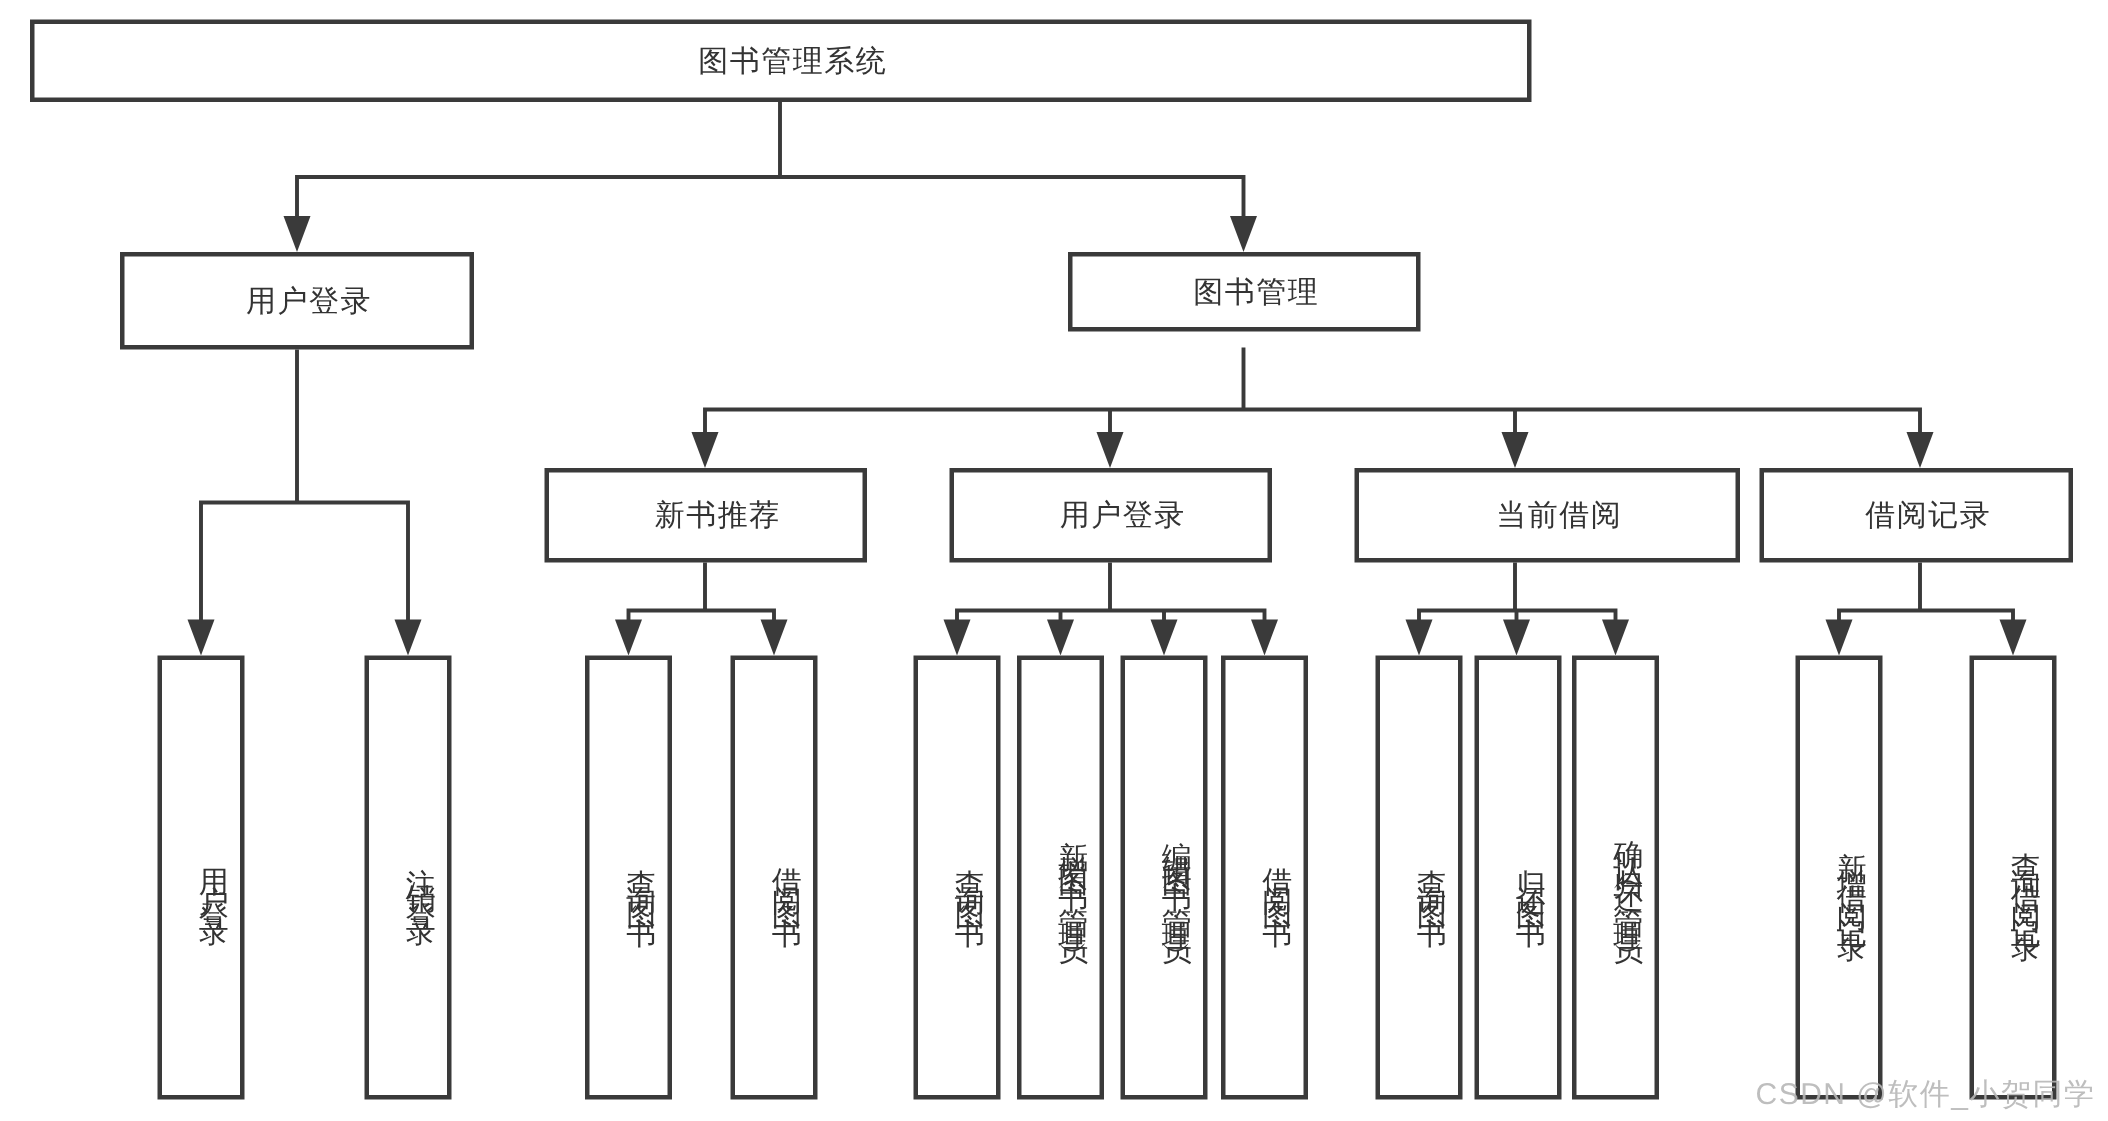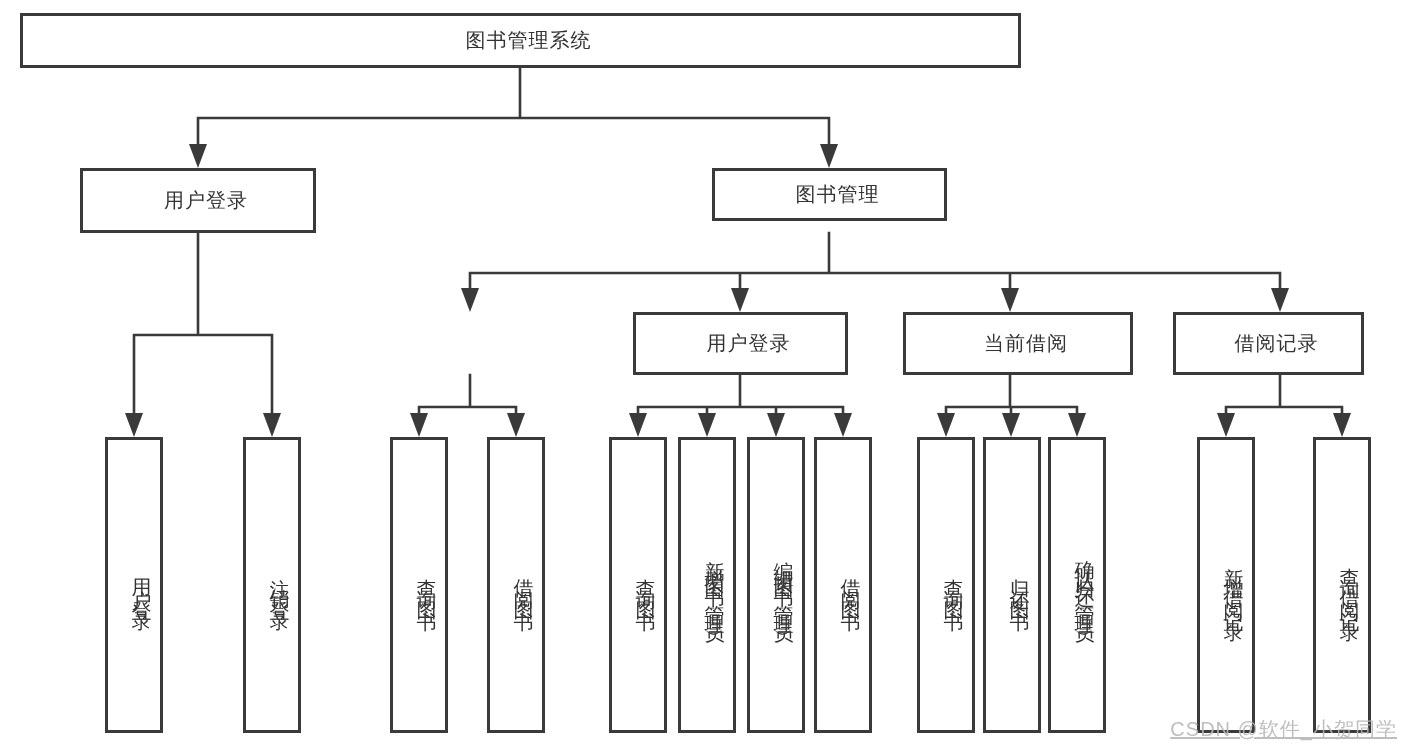--- a/index.html
+++ b/index.html
@@ -48,21 +48,20 @@
   }
   .watermark {
     position: absolute;
     right: 8px;
     bottom: 4px;
     font-size: 20px;
     color: #b7b7b7;
     opacity: 0.9;
     letter-spacing: 1px;
     z-index: 5;
-    text-decoration: underline;
   }
 </style>
 </head>
 <body>
 
 <div class="canvas">
 
   <svg class="connectors" viewBox="0 0 1405 747" xmlns="http://www.w3.org/2000/svg">
 
     <path d="M520 68 V118 M198 118 H829 M198 118 V148 M829 118 V148
@@ -89,27 +88,30 @@
     <span class="lbl">图书管理系统</span>
   </div>
 
   <div class="node" style="left:80px; top:168px; width:236px; height:65px">
     <span class="lbl">用户登录</span>
   </div>
   <div class="node" style="left:712px; top:168px; width:235px; height:53px">
     <span class="lbl">图书管理</span>
   </div>
 
+  <div class="node" style="left:363px; top:312px; width:215px; height:63px">
+    <span class="lbl">新书推荐</span>
+  </div>
   <div class="node" style="left:633px; top:312px; width:215px; height:63px">
     <span class="lbl">用户登录</span>
   </div>
-  <div class="node" style="left:903px; top:312px; width:230px; height:63px">
+  <div class="node" style="left:903px; top:312px; width:257px; height:63px">
     <span class="lbl">当前借阅</span>
   </div>
-  <div class="node" style="left:1173px; top:312px; width:191px; height:63px">
+  <div class="node" style="left:1173px; top:312px; width:209px; height:63px">
     <span class="lbl">借阅记录</span>
   </div>
 
   <div class="node vert" style="left:105px; top:437px; width:58px; height:296px">
     <span class="lbl">用户登录</span>
   </div>
   <div class="node vert" style="left:243px; top:437px; width:58px; height:296px">
     <span class="lbl">注销登录</span>
   </div>
 

